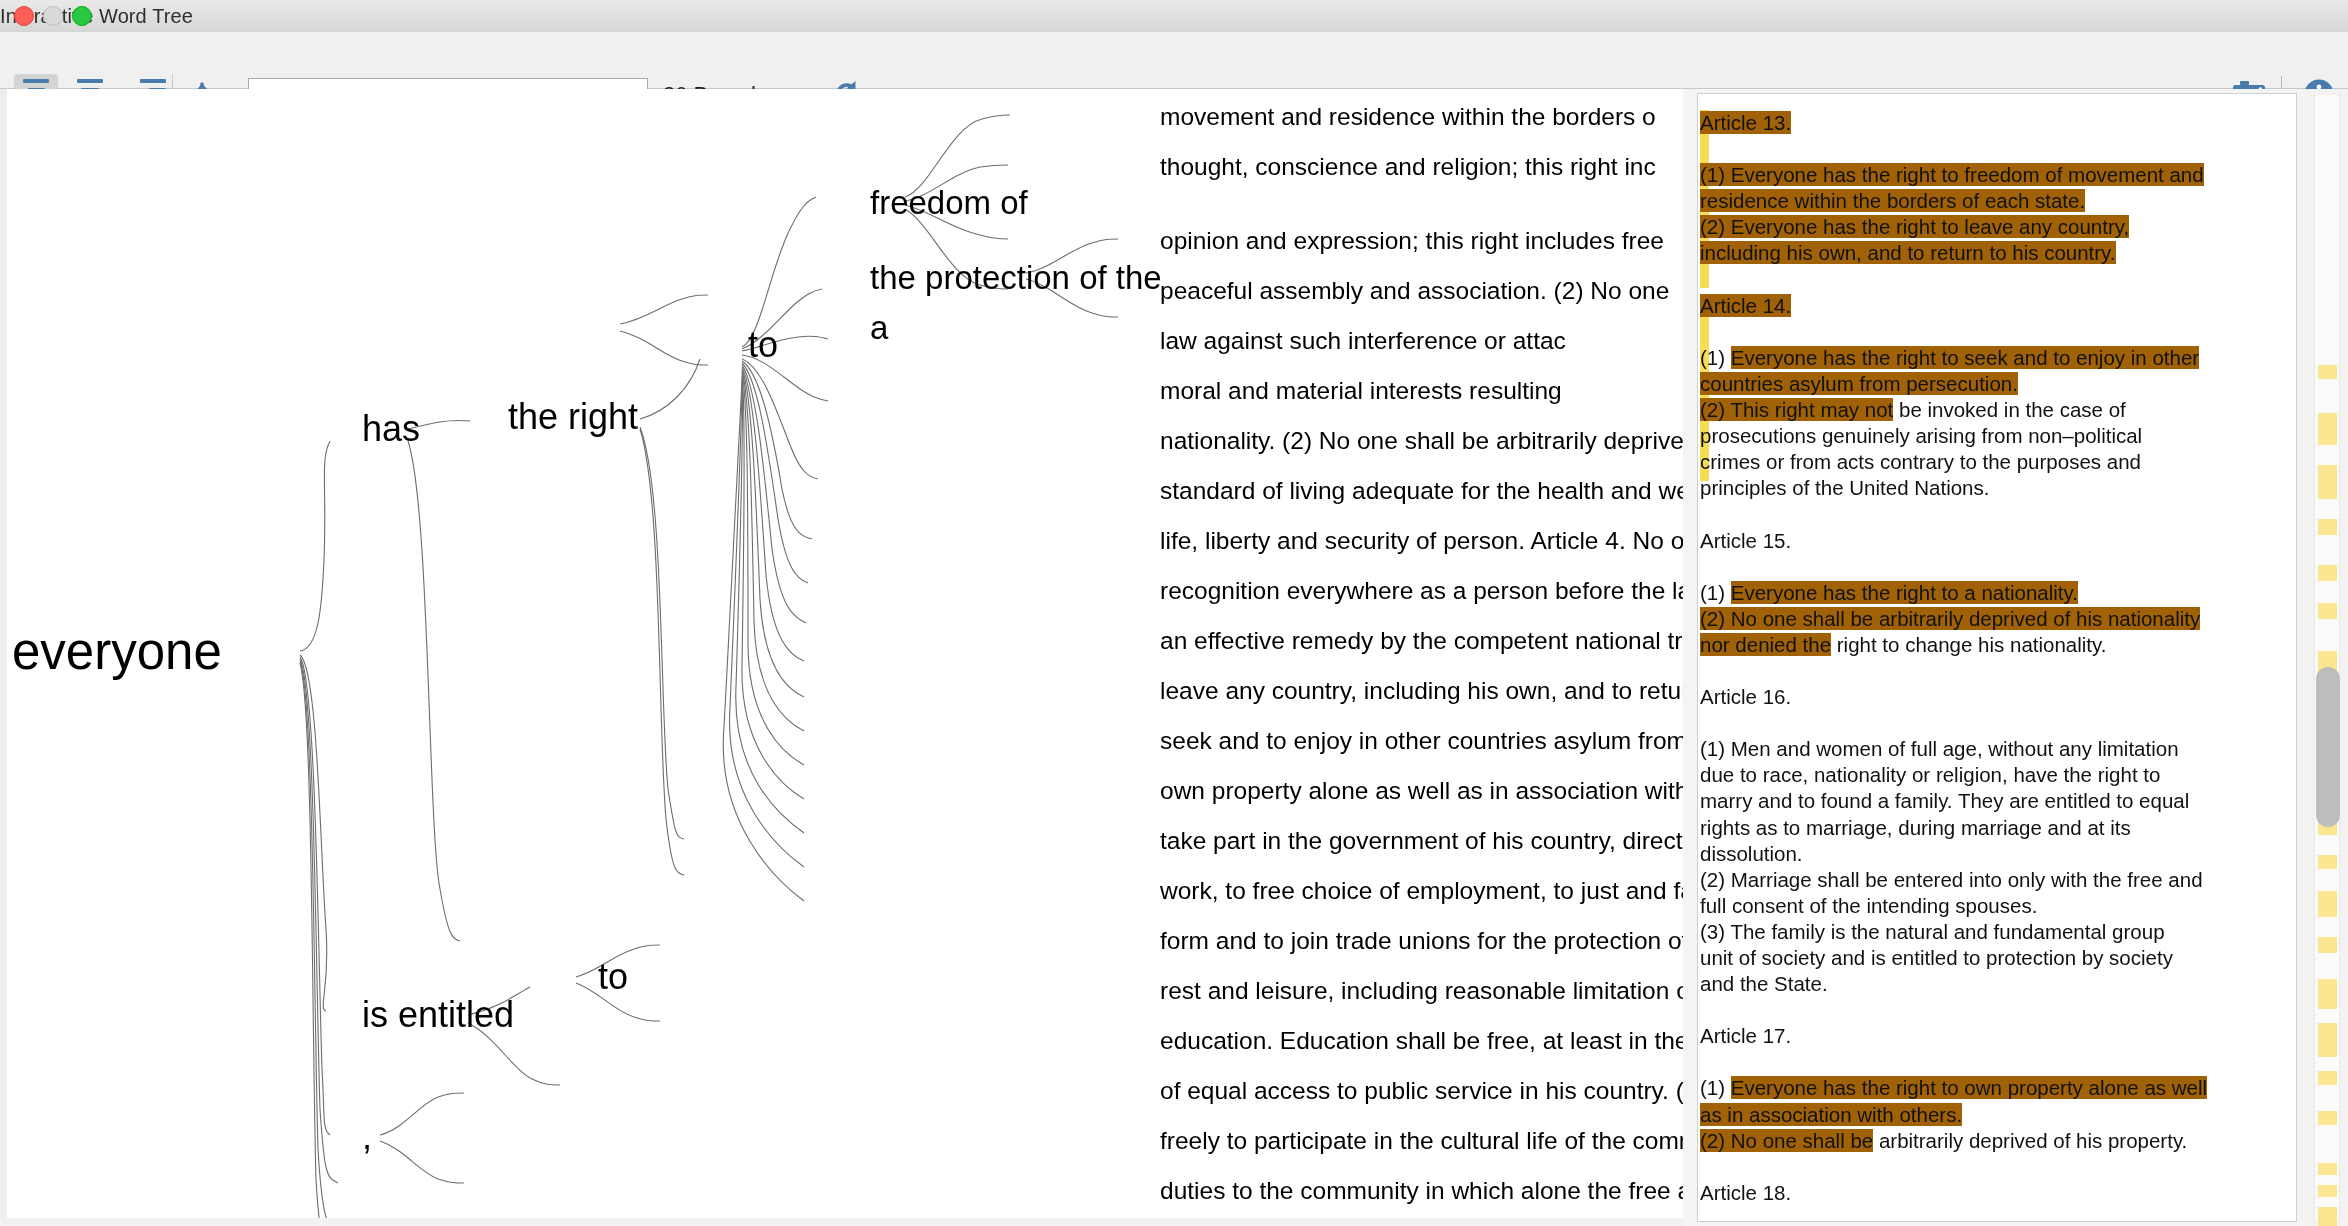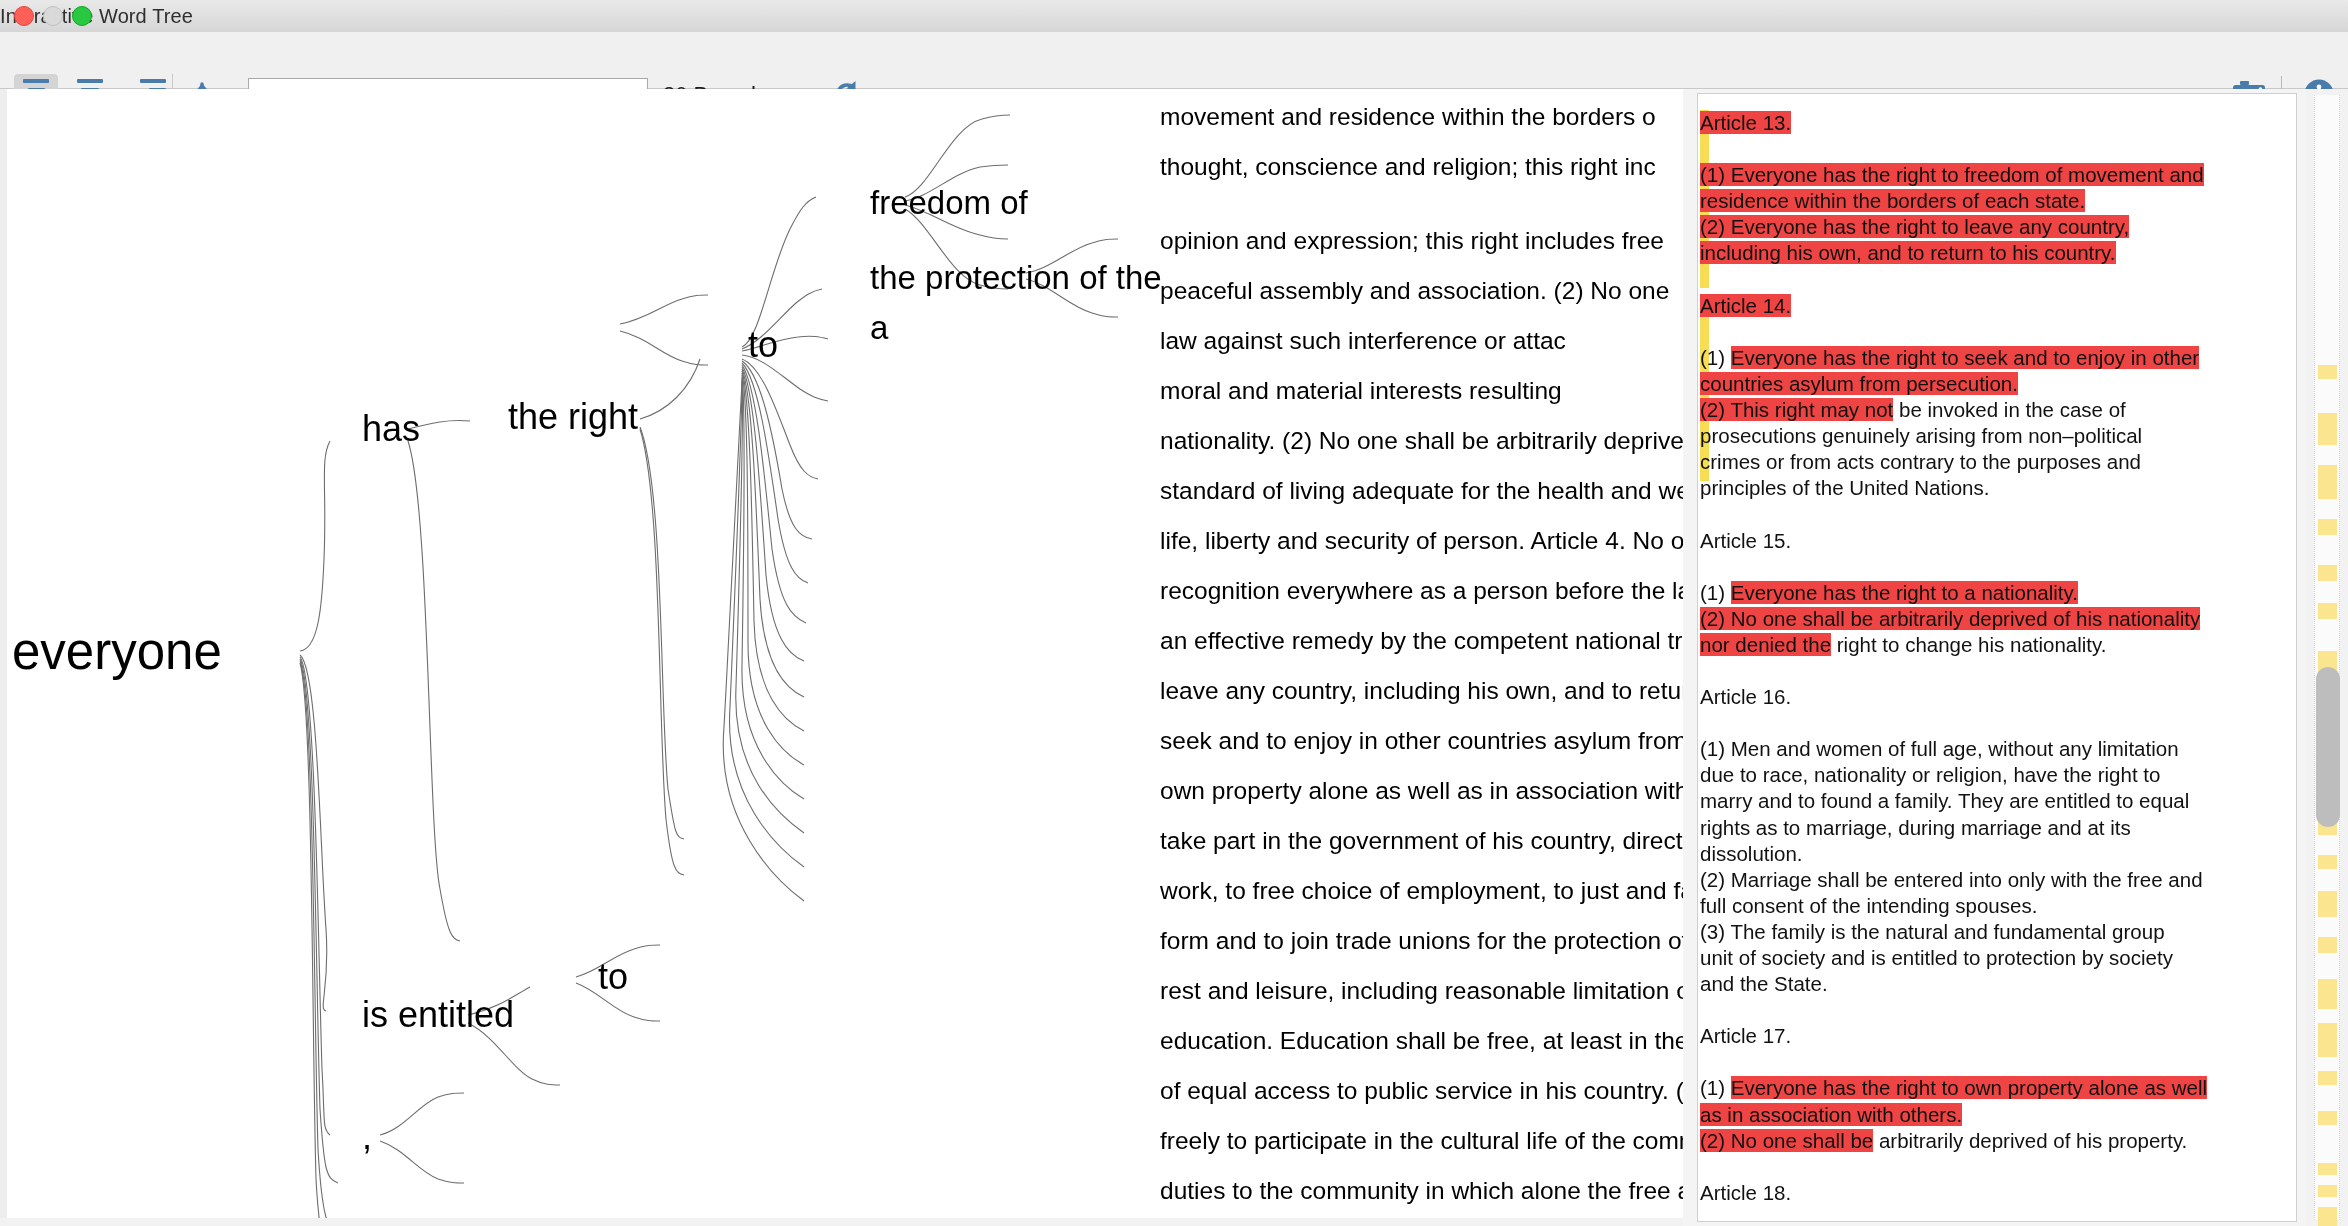--- a/index.html
+++ b/index.html
@@ -96,21 +96,21 @@
     background:#fff;border:1px solid #cfcfcf;box-sizing:border-box;
     overflow:hidden;
   }
   .tp-doc{
     position:absolute;left:0;top:0;width:600px;
     padding:16px 10px 0 2px;box-sizing:border-box;
     font-size:20.5px;line-height:26.1px;color:#111;
     font-family:"Liberation Sans", sans-serif;
     white-space:pre-wrap;
   }
-  .tp-doc .hl{background:#ef4444;}
+  .tp-doc .hl{background:#a16207;}
   .tp-line{display:block;min-height:26.1px;}
 
   
   .gutter{position:absolute;left:2px;top:0;width:9px;background:#f6dd54;}
 
   
   .scrollzone{
     position:absolute;left:2306px;top:89px;width:42px;height:1137px;
     background:#f2f2f2;
   }

